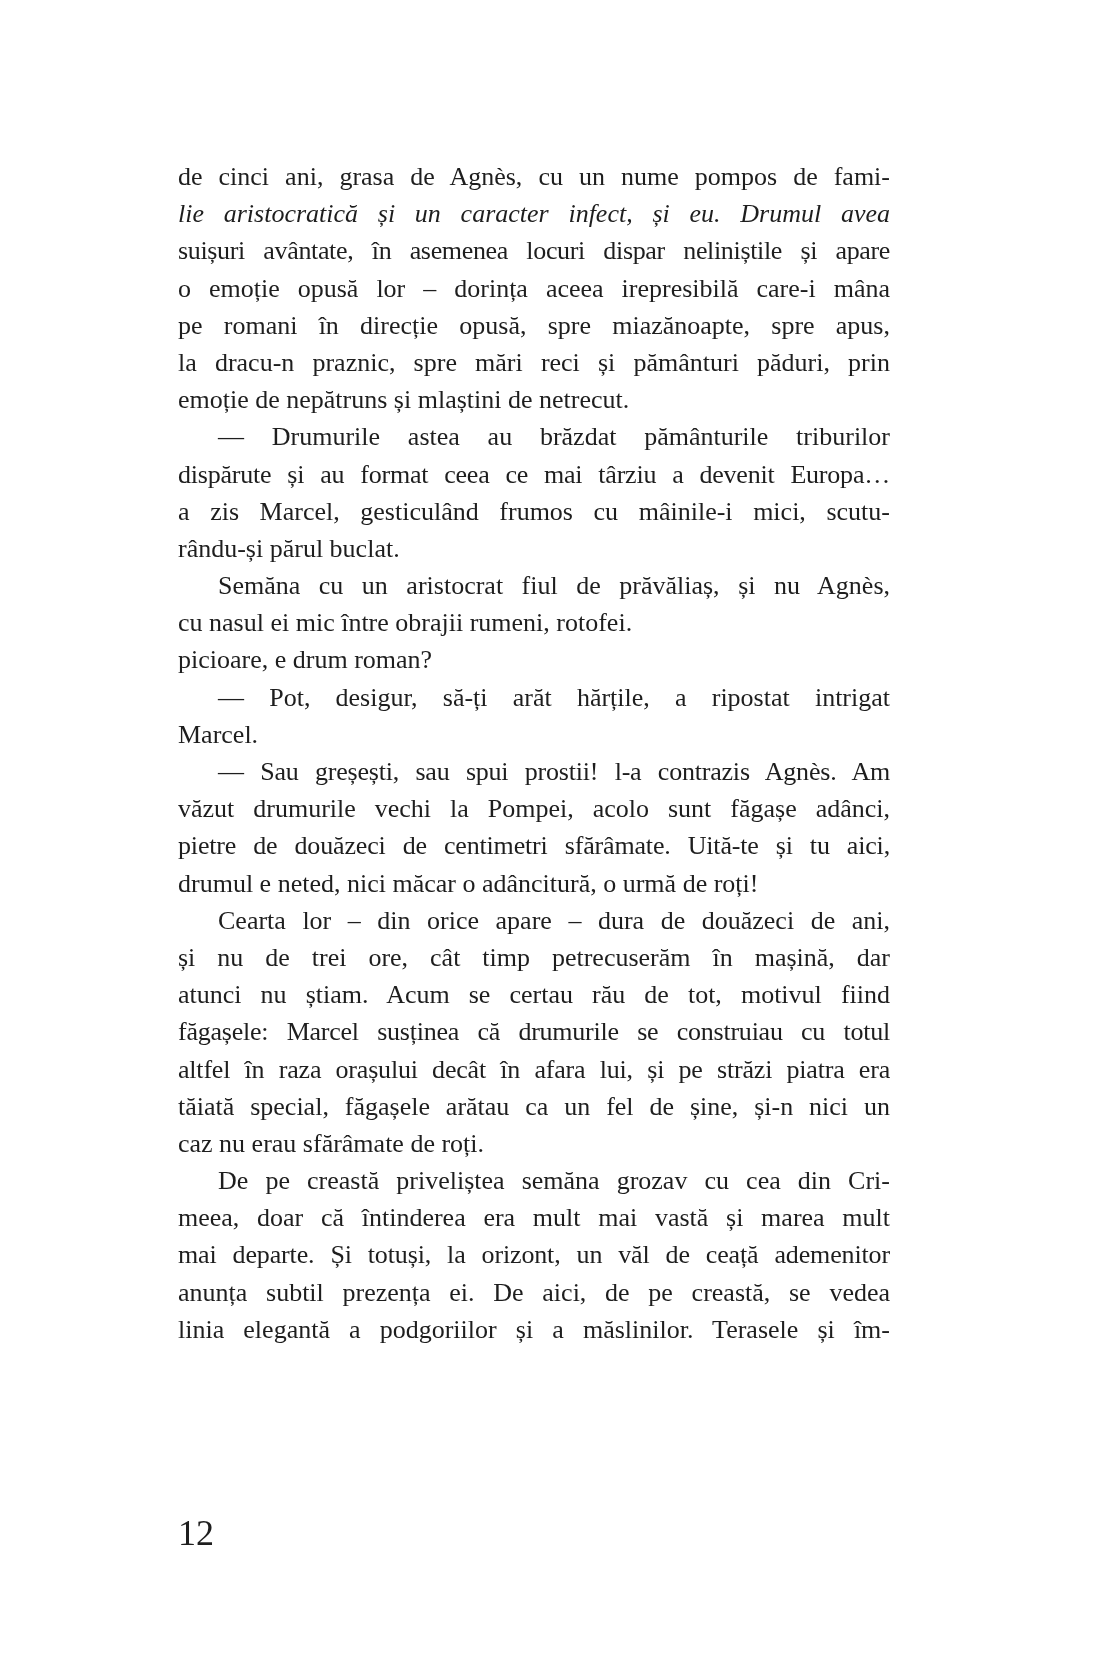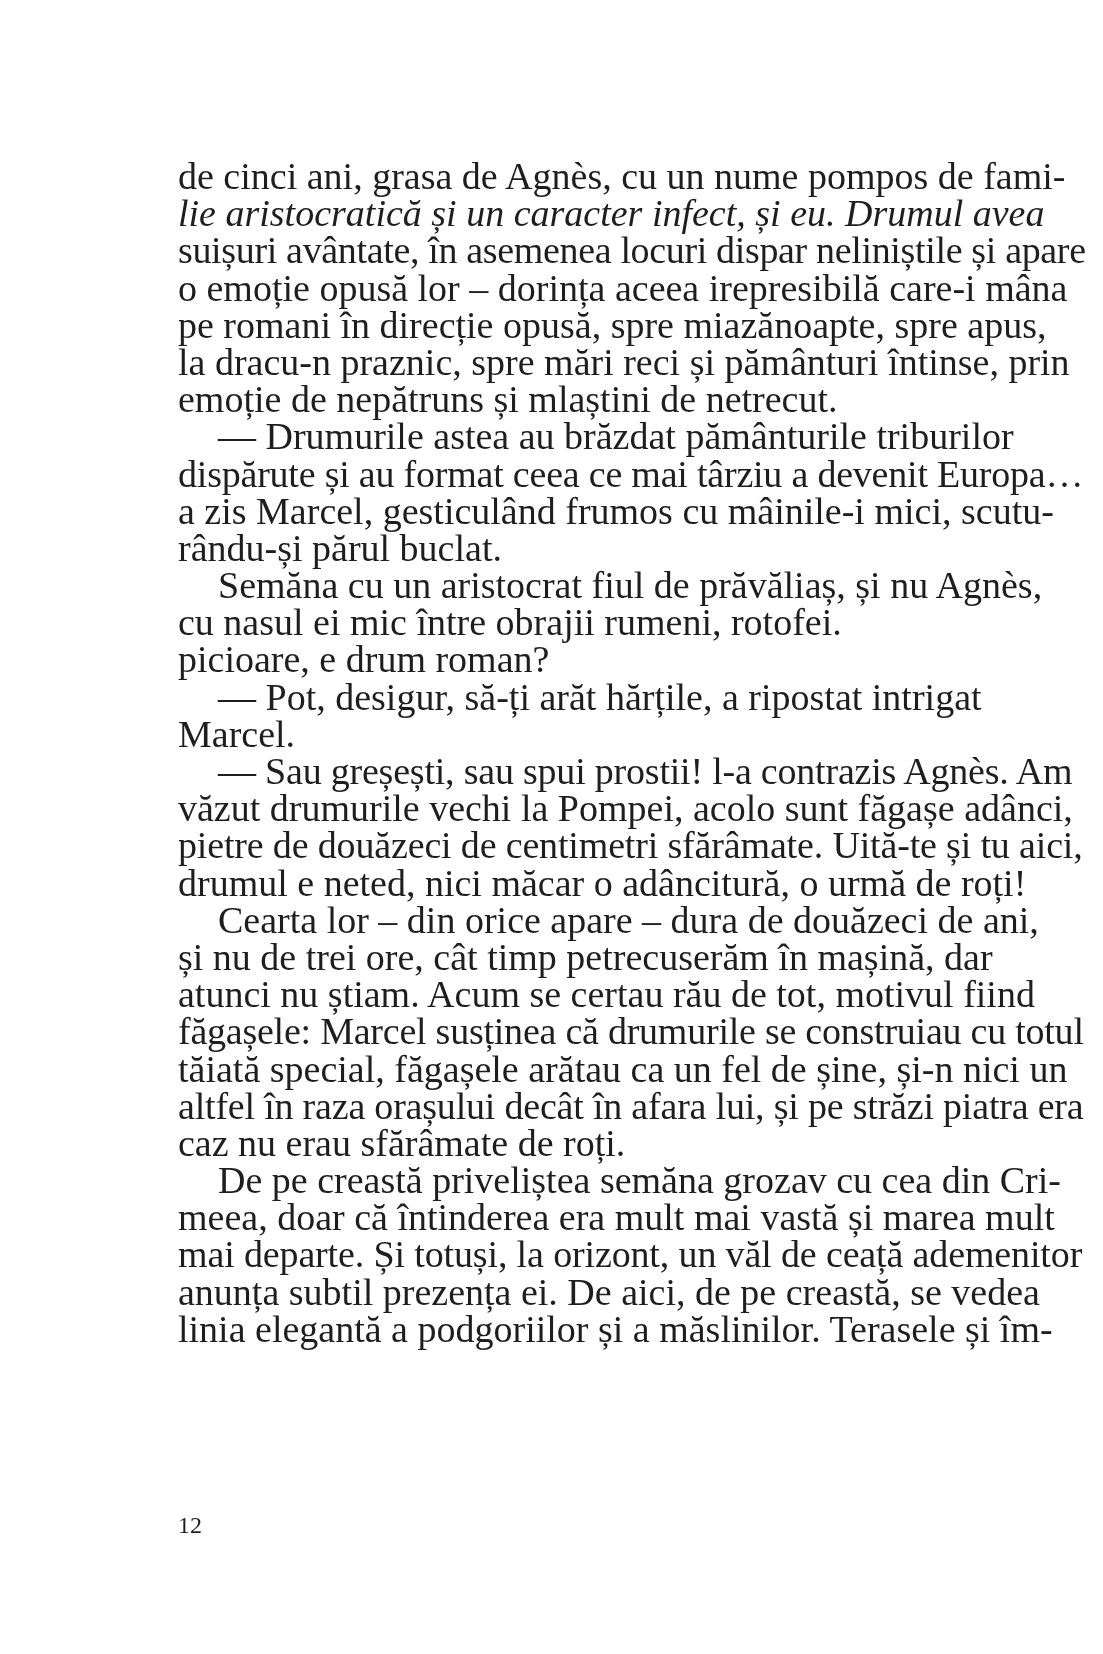--- a/index.html
+++ b/index.html
@@ -19,21 +19,21 @@
       width: 1103px;
       height: 1654px;
       background: #ffffff;
     }
     .text-block {
       position: absolute;
       left: 178px;
       top: 158px;
       width: 712px;
       font-family: "Liberation Serif", "DejaVu Serif", serif;
-      font-size: 38px;
+      font-size: 26px;
       line-height: 37.2px;
       color: #1e1e1e;
     }
     .line {
       display: block;
       height: 37.2px;
       white-space: nowrap;
       text-align: justify;
       text-align-last: justify;
     }
@@ -41,55 +41,55 @@
       text-align-last: left;
     }
     .line.indent {
       padding-left: 40px;
     }
     .page-number {
       position: absolute;
       left: 178px;
       top: 1512px;
       font-family: "Liberation Serif", "DejaVu Serif", serif;
-      font-size: 24px;
+      font-size: 36px;
       color: #1e1e1e;
     }
   </style>
 </head>
 <body>
 
 <div class="page">
   <div class="text-block" id="text-block">
       <span class="line" style="white-space: nowrap; display: block;"><span style="white-space: nowrap;">de cinci ani, grasa de Agnès, cu un nume pompos de fami-</span></span>
       <span class="line" style="white-space: nowrap; display: block; font-style: italic;"><span style="white-space: nowrap;">lie aristocratică și un caracter infect, și eu. Drumul avea</span></span>
       <span class="line" style="white-space: nowrap; display: block;"><span style="white-space: nowrap; letter-spacing: -0.342529px;">suișuri avântate, în asemenea locuri dispar neliniștile și apare</span></span>
       <span class="line" style="white-space: nowrap; display: block;"><span style="white-space: nowrap;">o emoție opusă lor – dorința aceea irepresibilă care-i mâna</span></span>
       <span class="line" style="white-space: nowrap; display: block;"><span style="white-space: nowrap;">pe romani în direcție opusă, spre miazănoapte, spre apus,</span></span>
-      <span class="line" style="white-space: nowrap; display: block;"><span style="white-space: nowrap;">la dracu-n praznic, spre mări reci și pământuri întinse, prin</span></span>
+      <span class="line" style="white-space: nowrap; display: block;"><span style="white-space: nowrap;">la dracu-n praznic, spre mări reci și pământuri păduri, prin</span></span>
       <span class="line last">emoție de nepătruns și mlaștini de netrecut.</span>
       <span class="line indent" style="white-space: nowrap; display: block;"><span style="white-space: nowrap;">— Drumurile astea au brăzdat pământurile triburilor</span></span>
       <span class="line" style="white-space: nowrap; display: block;"><span style="white-space: nowrap; letter-spacing: -0.215042px;">dispărute și au format ceea ce mai târziu a devenit Europa…</span></span>
       <span class="line" style="white-space: nowrap; display: block;"><span style="white-space: nowrap;">a zis Marcel, gesticulând frumos cu mâinile-i mici, scutu-</span></span>
       <span class="line last">rându-și părul buclat.</span>
       <span class="line indent" style="white-space: nowrap; display: block;"><span style="white-space: nowrap;">Semăna cu un aristocrat fiul de prăvăliaș, și nu Agnès,</span></span>
       <span class="line last">cu nasul ei mic între obrajii rumeni, rotofei.</span>
       <span class="line last">picioare, e drum roman?</span>
       <span class="line indent" style="white-space: nowrap; display: block;"><span style="white-space: nowrap;">— Pot, desigur, să-ți arăt hărțile, a ripostat intrigat</span></span>
       <span class="line last">Marcel.</span>
       <span class="line indent" style="white-space: nowrap; display: block;"><span style="white-space: nowrap; letter-spacing: -0.211897px;">— Sau greșești, sau spui prostii! l-a contrazis Agnès. Am</span></span>
       <span class="line" style="white-space: nowrap; display: block;"><span style="white-space: nowrap;">văzut drumurile vechi la Pompei, acolo sunt făgașe adânci,</span></span>
       <span class="line" style="white-space: nowrap; display: block;"><span style="white-space: nowrap; letter-spacing: -0.16121px;">pietre de douăzeci de centimetri sfărâmate. Uită-te și tu aici,</span></span>
       <span class="line last">drumul e neted, nici măcar o adâncitură, o urmă de roți!</span>
       <span class="line indent" style="white-space: nowrap; display: block;"><span style="white-space: nowrap;">Cearta lor – din orice apare – dura de douăzeci de ani,</span></span>
       <span class="line" style="white-space: nowrap; display: block;"><span style="white-space: nowrap;">și nu de trei ore, cât timp petrecuserăm în mașină, dar</span></span>
       <span class="line" style="white-space: nowrap; display: block;"><span style="white-space: nowrap;">atunci nu știam. Acum se certau rău de tot, motivul fiind</span></span>
       <span class="line" style="white-space: nowrap; display: block;"><span style="white-space: nowrap; letter-spacing: -0.236168px;">făgașele: Marcel susținea că drumurile se construiau cu totul</span></span>
+      <span class="line" style="white-space: nowrap; display: block;"><span style="white-space: nowrap; letter-spacing: -0.201026px;">altfel în raza orașului decât în afara lui, și pe străzi piatra era</span></span>
       <span class="line" style="white-space: nowrap; display: block;"><span style="white-space: nowrap;">tăiată special, făgașele arătau ca un fel de șine, și-n nici un</span></span>
-      <span class="line" style="white-space: nowrap; display: block;"><span style="white-space: nowrap; letter-spacing: -0.201026px;">altfel în raza orașului decât în afara lui, și pe străzi piatra era</span></span>
       <span class="line last">caz nu erau sfărâmate de roți.</span>
       <span class="line indent" style="white-space: nowrap; display: block;"><span style="white-space: nowrap;">De pe creastă priveliștea semăna grozav cu cea din Cri-</span></span>
       <span class="line" style="white-space: nowrap; display: block;"><span style="white-space: nowrap;">meea, doar că întinderea era mult mai vastă și marea mult</span></span>
       <span class="line" style="white-space: nowrap; display: block;"><span style="white-space: nowrap; letter-spacing: -0.138609px;">mai departe. Și totuși, la orizont, un văl de ceață ademenitor</span></span>
       <span class="line" style="white-space: nowrap; display: block;"><span style="white-space: nowrap;">anunța subtil prezența ei. De aici, de pe creastă, se vedea</span></span>
       <span class="line" style="white-space: nowrap; display: block;"><span style="white-space: nowrap;">linia elegantă a podgoriilor și a măslinilor. Terasele și îm-</span></span>
     </div>
   <div class="page-number">12</div>
 </div>
 

